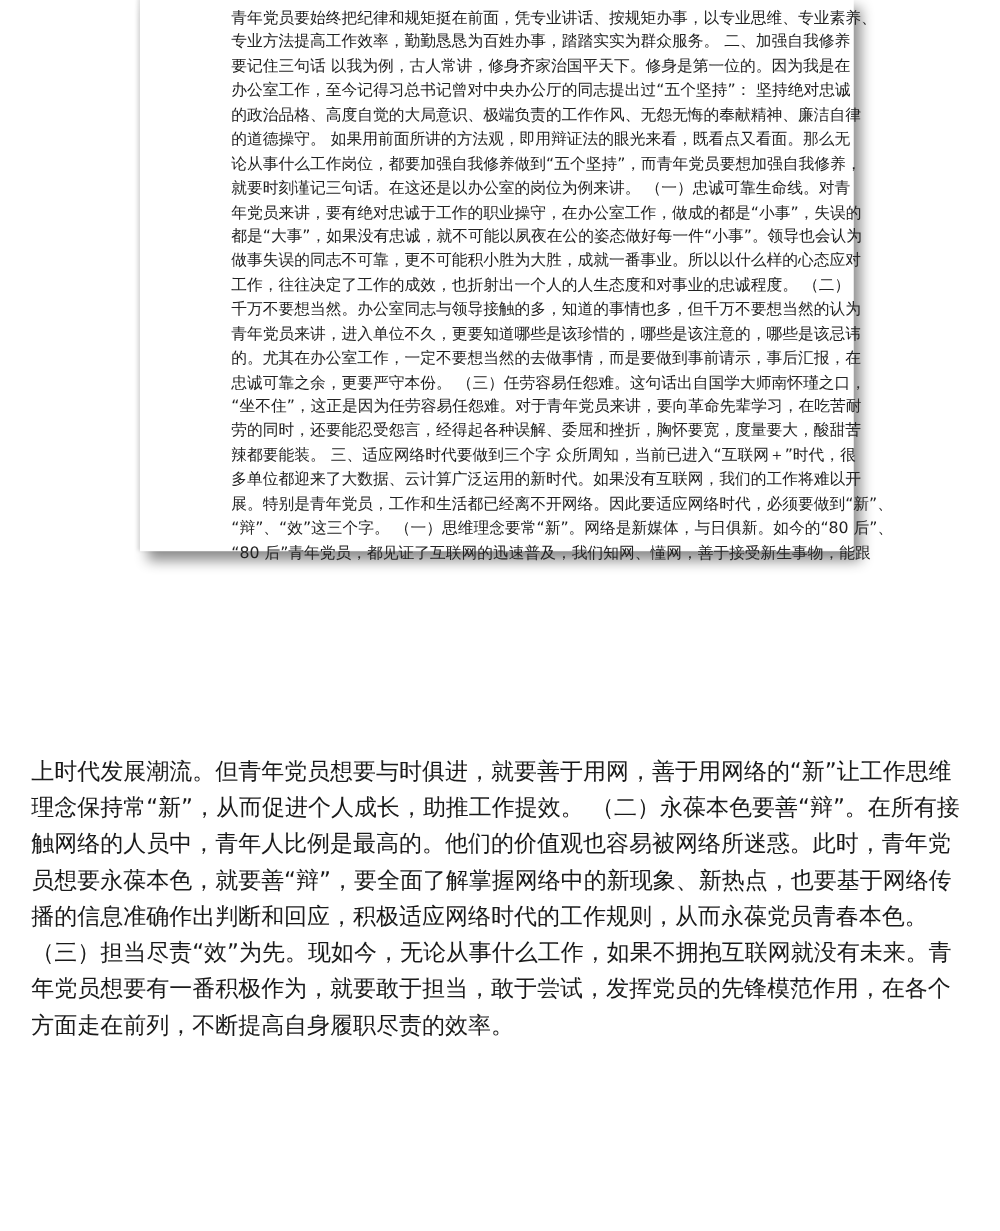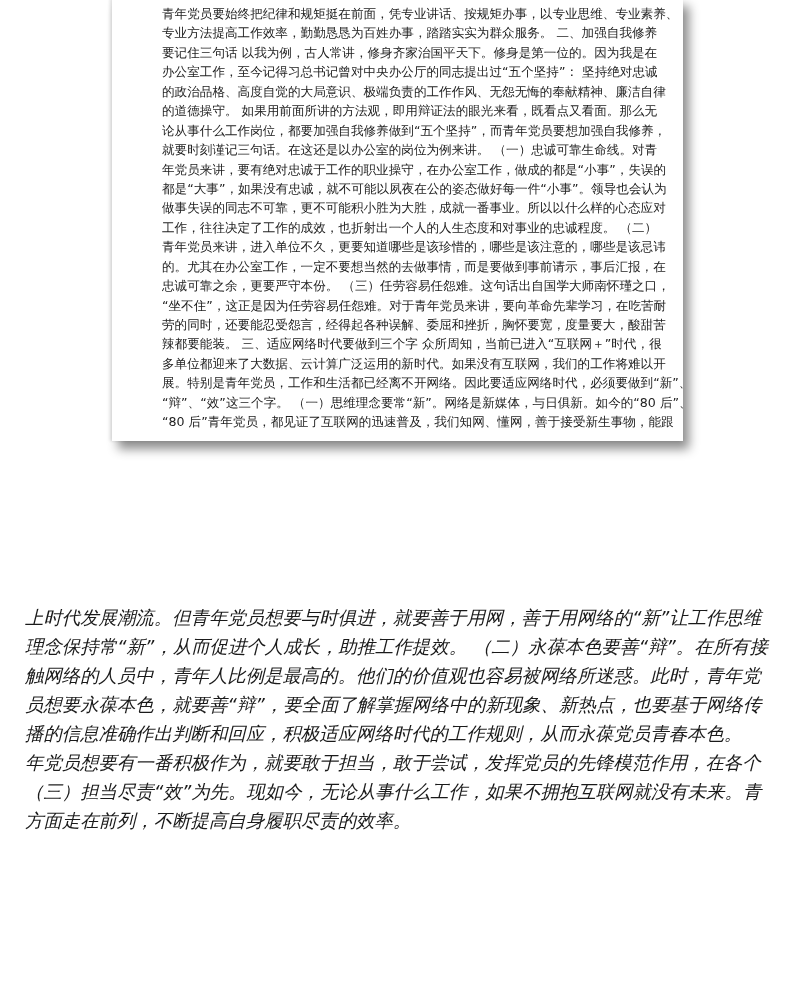--- a/index.html
+++ b/index.html
@@ -7,59 +7,60 @@
   .page-preview {
     position: absolute; left: 112px; top: -2px; width: 571px; height: 443px;
     background: #ffffff;
     box-shadow: 6px 8px 10px rgba(0,0,0,0.45), -2px 0 3px rgba(0,0,0,0.12);
   }
   .page-text {
     position: absolute; left: 50px; top: 6px; width: 482px;
     font-size: 12.6px; line-height: 19.45px; color: #222;
     letter-spacing: 0px;
   }
-  .page-line { white-space: nowrap; height: 19.45px; overflow: visible; }
+  .page-line { white-space: nowrap; height: 19.45px; overflow: visible; margin-left: 23px; }
   .continuation {
     position: absolute; left: 25px; top: 603px; width: 752px;
     font-size: 18.4px; line-height: 29px; color: #1a1a1a;
   }
-  .cont-line { white-space: nowrap; height: 29px; font-style: italic; }
+  .cont-line { white-space: nowrap; height: 29px; }
 </style>
 </head>
 <body>
 
 <div class="page-preview">
   <div class="page-text">
     <div class="page-line">青年党员要始终把纪律和规矩挺在前面，凭专业讲话、按规矩办事，以专业思维、专业素养、</div>
     <div class="page-line">专业方法提高工作效率，勤勤恳恳为百姓办事，踏踏实实为群众服务。 二、加强自我修养</div>
     <div class="page-line">要记住三句话 以我为例，古人常讲，修身齐家治国平天下。修身是第一位的。因为我是在</div>
     <div class="page-line">办公室工作，至今记得习总书记曾对中央办公厅的同志提出过“五个坚持”： 坚持绝对忠诚</div>
     <div class="page-line">的政治品格、高度自觉的大局意识、极端负责的工作作风、无怨无悔的奉献精神、廉洁自律</div>
     <div class="page-line">的道德操守。 如果用前面所讲的方法观，即用辩证法的眼光来看，既看点又看面。那么无</div>
     <div class="page-line">论从事什么工作岗位，都要加强自我修养做到“五个坚持”，而青年党员要想加强自我修养，</div>
     <div class="page-line">就要时刻谨记三句话。在这还是以办公室的岗位为例来讲。 （一）忠诚可靠生命线。对青</div>
     <div class="page-line">年党员来讲，要有绝对忠诚于工作的职业操守，在办公室工作，做成的都是“小事”，失误的</div>
     <div class="page-line">都是“大事”，如果没有忠诚，就不可能以夙夜在公的姿态做好每一件“小事”。领导也会认为</div>
     <div class="page-line">做事失误的同志不可靠，更不可能积小胜为大胜，成就一番事业。所以以什么样的心态应对</div>
     <div class="page-line">工作，往往决定了工作的成效，也折射出一个人的人生态度和对事业的忠诚程度。 （二）</div>
+    <div class="page-line">千万不要想当然。办公室同志与领导接触的多，知道的事情也多，但千万不要想当然的认为</div>
     <div class="page-line">青年党员来讲，进入单位不久，更要知道哪些是该珍惜的，哪些是该注意的，哪些是该忌讳</div>
     <div class="page-line">的。尤其在办公室工作，一定不要想当然的去做事情，而是要做到事前请示，事后汇报，在</div>
     <div class="page-line">忠诚可靠之余，更要严守本份。 （三）任劳容易任怨难。这句话出自国学大师南怀瑾之口，</div>
     <div class="page-line">“坐不住”，这正是因为任劳容易任怨难。对于青年党员来讲，要向革命先辈学习，在吃苦耐</div>
     <div class="page-line">劳的同时，还要能忍受怨言，经得起各种误解、委屈和挫折，胸怀要宽，度量要大，酸甜苦</div>
     <div class="page-line">辣都要能装。 三、适应网络时代要做到三个字 众所周知，当前已进入“互联网＋”时代，很</div>
     <div class="page-line">多单位都迎来了大数据、云计算广泛运用的新时代。如果没有互联网，我们的工作将难以开</div>
     <div class="page-line">展。特别是青年党员，工作和生活都已经离不开网络。因此要适应网络时代，必须要做到“新”、</div>
     <div class="page-line">“辩”、“效”这三个字。 （一）思维理念要常“新”。网络是新媒体，与日俱新。如今的“80 后”、</div>
     <div class="page-line">“80 后”青年党员，都见证了互联网的迅速普及，我们知网、懂网，善于接受新生事物，能跟</div>
   </div>
 </div>
 
 <div class="continuation">
   <div class="cont-line">上时代发展潮流。但青年党员想要与时俱进，就要善于用网，善于用网络的“新”让工作思维</div>
   <div class="cont-line">理念保持常“新”，从而促进个人成长，助推工作提效。 （二）永葆本色要善“辩”。在所有接</div>
   <div class="cont-line">触网络的人员中，青年人比例是最高的。他们的价值观也容易被网络所迷惑。此时，青年党</div>
   <div class="cont-line">员想要永葆本色，就要善“辩”，要全面了解掌握网络中的新现象、新热点，也要基于网络传</div>
   <div class="cont-line">播的信息准确作出判断和回应，积极适应网络时代的工作规则，从而永葆党员青春本色。</div>
+  <div class="cont-line">（三）担当尽责“效”为先。现如今，无论从事什么工作，如果不拥抱互联网就没有未来。青</div>
   <div class="cont-line">年党员想要有一番积极作为，就要敢于担当，敢于尝试，发挥党员的先锋模范作用，在各个</div>
-  <div class="cont-line">（三）担当尽责“效”为先。现如今，无论从事什么工作，如果不拥抱互联网就没有未来。青</div>
   <div class="cont-line">方面走在前列，不断提高自身履职尽责的效率。</div>
 </div>
 
 </body></html>

